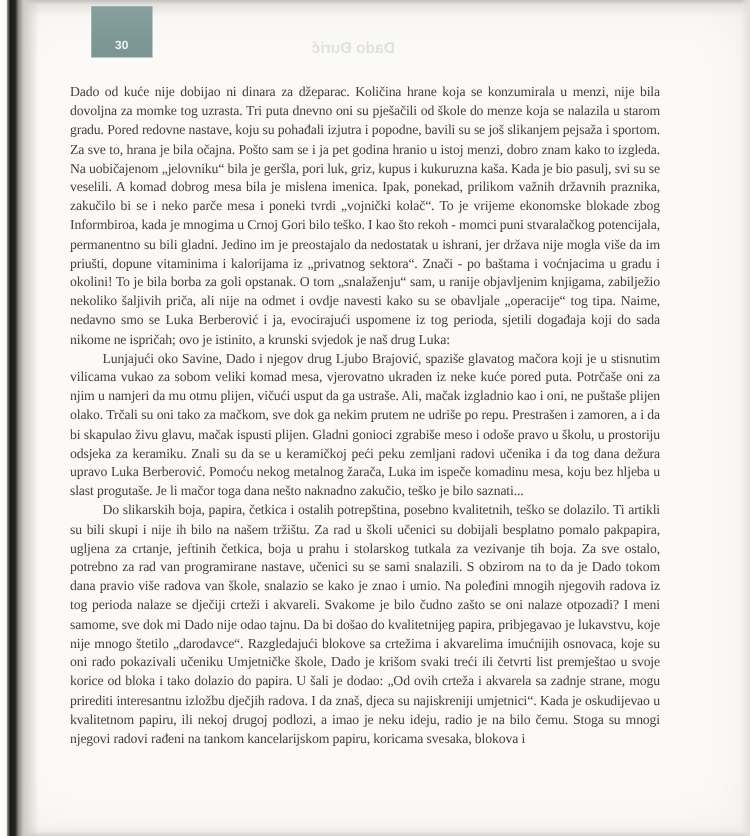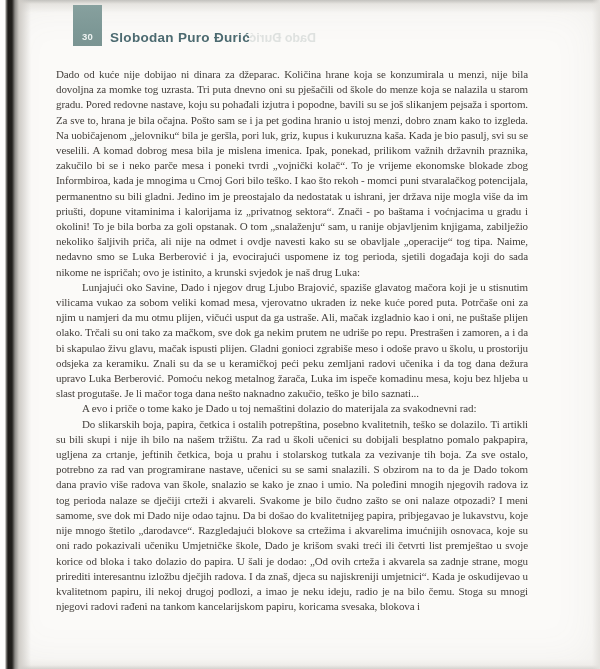--- a/index.html
+++ b/index.html
@@ -40,21 +40,21 @@
     background: linear-gradient(0deg, #d4d2ce 0px, #efedea 4px, rgba(251,250,248,0) 10px);
     z-index: 2;
   }
   .edge-right {
     position: absolute; right: 0; top: 0; bottom: 0; width: 8px;
     background: linear-gradient(270deg, #e3e1dd 0px, rgba(251,250,248,0) 8px);
     z-index: 2;
   }
   
   .pagenum-box {
-    position: absolute; left: 73px; top: 5px; width: 29px; height: 41px;
+    position: absolute; left: 73px; top: 5px; width: 49px; height: 41px;
     background: linear-gradient(180deg, #87a09e 0%, #7d9896 60%, #7a9492 100%);
     display: flex; align-items: flex-end; justify-content: center;
     z-index: 4;
   }
   .pagenum-box span {
     font-family: "Liberation Sans", sans-serif;
     font-size: 9.5px; font-weight: bold; color: #eef3f2;
     padding-bottom: 4px; letter-spacing: 0.3px;
   }
   .author-header {
@@ -92,24 +92,22 @@
 
   <div class="edge-left"></div>
   <div class="edge-top"></div>
   <div class="edge-bottom"></div>
   <div class="edge-right"></div>
 
   <div class="pagenum-box">
     <span>30</span>
   </div>
 
-  <h1 class="author-header">Slobodan Puro Đurić</h1>
 
   <span class="ghost-header">Dado Đurić</span>
 
   <div class="body-text">
     <p class="no-indent">Dado od kuće nije dobijao ni dinara za džeparac. Količina hrane koja se konzumirala u menzi, nije bila dovoljna za momke tog uzrasta. Tri puta dnevno oni su pješačili od škole do menze koja se nalazila u starom gradu. Pored redovne nastave, koju su pohađali izjutra i popodne, bavili su se još slikanjem pejsaža i sportom. Za sve to, hrana je bila očajna. Pošto sam se i ja pet godina hranio u istoj menzi, dobro znam kako to izgleda. Na uobičajenom „jelovniku“ bila je geršla, pori luk, griz, kupus i kukuruzna kaša. Kada je bio pasulj, svi su se veselili. A komad dobrog mesa bila je mislena imenica. Ipak, ponekad, prilikom važnih državnih praznika, zakučilo bi se i neko parče mesa i poneki tvrdi „vojnički kolač“. To je vrijeme ekonomske blokade zbog Informbiroa, kada je mnogima u Crnoj Gori bilo teško. I kao što rekoh - momci puni stvaralačkog potencijala, permanentno su bili gladni. Jedino im je preostajalo da nedostatak u ishrani, jer država nije mogla više da im priušti, dopune vitaminima i kalorijama iz „privatnog sektora“. Znači - po baštama i voćnjacima u gradu i okolini! To je bila borba za goli opstanak. O tom „snalaženju“ sam, u ranije objavljenim knjigama, zabilježio nekoliko šaljivih priča, ali nije na odmet i ovdje navesti kako su se obavljale „operacije“ tog tipa. Naime, nedavno smo se Luka Berberović i ja, evocirajući uspomene iz tog perioda, sjetili događaja koji do sada nikome ne ispričah; ovo je istinito, a krunski svjedok je naš drug Luka:</p>
     <p>Lunjajući oko Savine, Dado i njegov drug Ljubo Brajović, spaziše glavatog mačora koji je u stisnutim vilicama vukao za sobom veliki komad mesa, vjerovatno ukraden iz neke kuće pored puta. Potrčaše oni za njim u namjeri da mu otmu plijen, vičući usput da ga ustraše. Ali, mačak izgladnio kao i oni, ne puštaše plijen olako. Trčali su oni tako za mačkom, sve dok ga nekim prutem ne udriše po repu. Prestrašen i zamoren, a i da bi skapulao živu glavu, mačak ispusti plijen. Gladni gonioci zgrabiše meso i odoše pravo u školu, u prostoriju odsjeka za keramiku. Znali su da se u keramičkoj peći peku zemljani radovi učenika i da tog dana dežura upravo Luka Berberović. Pomoću nekog metalnog žarača, Luka im ispeče komadinu mesa, koju bez hljeba u slast progutaše. Je li mačor toga dana nešto naknadno zakučio, teško je bilo saznati...</p>
-    <p>A evo i priče o tome kako je Dado u toj nemaštini dolazio do materijala za svakodnevni rad:</p>
     <p>Do slikarskih boja, papira, četkica i ostalih potrepština, posebno kvalitetnih, teško se dolazilo. Ti artikli su bili skupi i nije ih bilo na našem tržištu. Za rad u školi učenici su dobijali besplatno pomalo pakpapira, ugljena za crtanje, jeftinih četkica, boja u prahu i stolarskog tutkala za vezivanje tih boja. Za sve ostalo, potrebno za rad van programirane nastave, učenici su se sami snalazili. S obzirom na to da je Dado tokom dana pravio više radova van škole, snalazio se kako je znao i umio. Na poleđini mnogih njegovih radova iz tog perioda nalaze se dječiji crteži i akvareli. Svakome je bilo čudno zašto se oni nalaze otpozadi? I meni samome, sve dok mi Dado nije odao tajnu. Da bi došao do kvalitetnijeg papira, pribjegavao je lukavstvu, koje nije mnogo štetilo „darodavce“. Razgledajući blokove sa crtežima i akvarelima imućnijih osnovaca, koje su oni rado pokazivali učeniku Umjetničke škole, Dado je krišom svaki treći ili četvrti list premještao u svoje korice od bloka i tako dolazio do papira. U šali je dodao: „Od ovih crteža i akvarela sa zadnje strane, mogu prirediti interesantnu izložbu dječjih radova. I da znaš, djeca su najiskreniji umjetnici“. Kada je oskudijevao u kvalitetnom papiru, ili nekoj drugoj podlozi, a imao je neku ideju, radio je na bilo čemu. Stoga su mnogi njegovi radovi rađeni na tankom kancelarijskom papiru, koricama svesaka, blokova i</p>
   </div>
 
 </div>
 
 </body></html>

